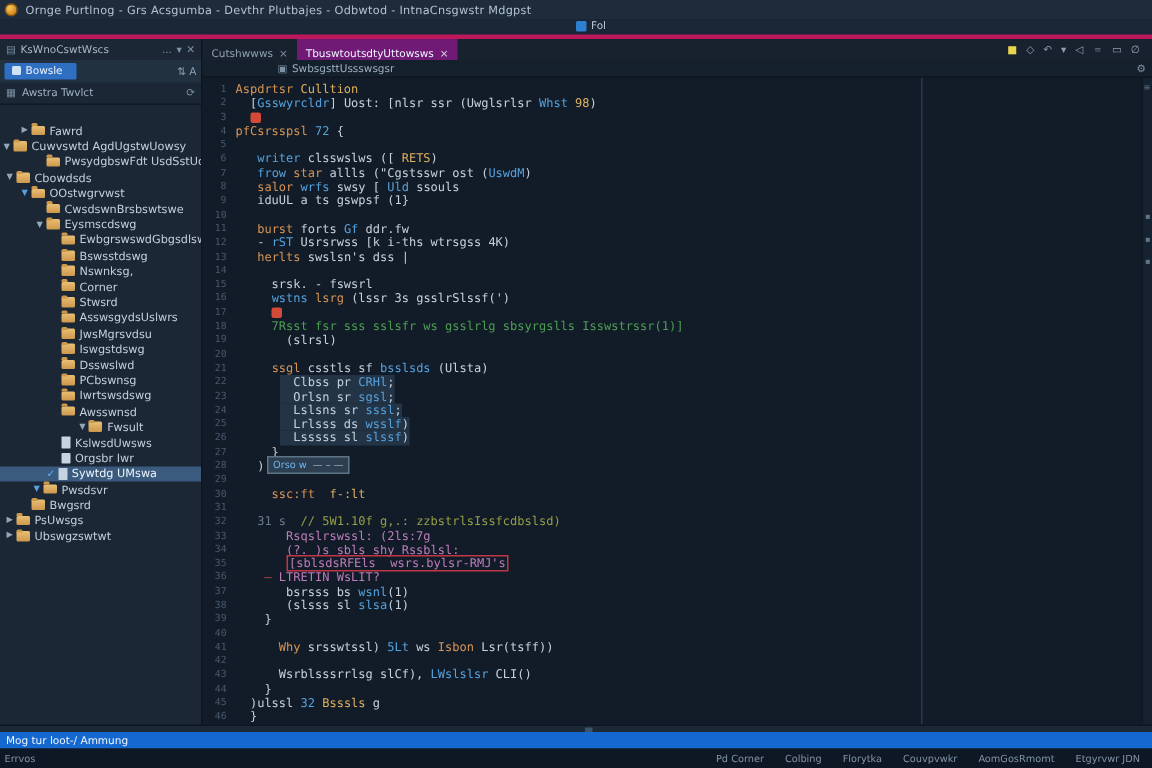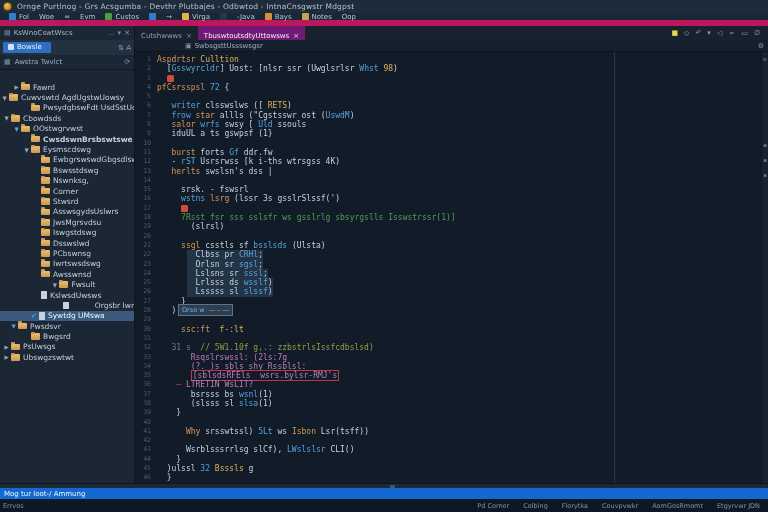--- a/index.html
+++ b/index.html
@@ -7,22 +7,22 @@
               font-family:"DejaVu Sans",sans-serif; }
   .window { width:768px; height:512px; display:flex; flex-direction:column; background:#15202c; }
 
   
   .titlebar { height:13px; background:#1d2b3b; display:flex; align-items:center; gap:5px; padding-left:3px; }
   .logo { width:9px; height:9px; border-radius:50%; flex:none;
           background:radial-gradient(circle at 35% 32%, #f5c65c, #d5891f 70%); border:1px solid #7d5312; }
   .title { font-size:7.5px; color:#b4c1d0; letter-spacing:.2px; white-space:nowrap; }
 
   
-  .toolbar { height:13px; background:#1a2736; border-bottom:6px solid #be185d;
-             display:flex; align-items:center; gap:10px; padding-left:9px; }
+  .toolbar { height:13px; background:#1a2736; border-bottom:3px solid #be185d;
+             display:flex; align-items:center; gap:10px; padding-left:20px;flex-direction:column; }
   .tb-item { display:flex; align-items:center; gap:3px; font-size:7px; color:#b9c6d2; white-space:nowrap; }
   .tb-ico { width:7px; height:7px; border-radius:1px; flex:none; }
 
   .main { flex:1; display:flex; min-height:0; }
 
   
   .sidebar { width:135px; flex:none; background:#1b2735; border-right:1px solid #0c141e;
              display:flex; flex-direction:column; }
   .sb-header { height:14px; display:flex; align-items:center; gap:3px; padding:0 4px;
                font-size:7px; color:#a9b7c5; }
@@ -188,21 +188,21 @@
           <div class="tree-row" style="padding-left: 2px;">
             <span class="arw">▼</span>
             <span class="fold"></span>
             <span>Cbowdsds</span>
           </div>
           <div class="tree-row" style="padding-left: 12px;">
             <span class="arw blue">▼</span>
             <span class="fold"></span>
             <span>OOstwgrvwst</span>
           </div>
-          <div class="tree-row" style="padding-left: 22px; font-weight: bold;">
+          <div class="tree-row" style="padding-left: 22px;">
             <span class="arw"></span>
             <span class="fold"></span>
             <span>CwsdswnBrsbswtswe</span>
           </div>
           <div class="tree-row" style="padding-left: 22px;">
             <span class="arw">▼</span>
             <span class="fold"></span>
             <span>Eysmscdswg</span>
           </div>
           <div class="tree-row" style="padding-left: 32px;">
@@ -268,37 +268,37 @@
           <div class="tree-row" style="padding-left: 12px; justify-content: center;">
             <span class="arw">▼</span>
             <span class="fold"></span>
             <span>Fwsult</span>
           </div>
           <div class="tree-row" style="padding-left: 32px;">
             <span class="arw"></span>
             <span class="file-ico"></span>
             <span>KslwsdUwsws</span>
           </div>
-          <div class="tree-row" style="padding-left: 32px; justify-content: space-between;">
+          <div class="tree-row" style="padding-left: 32px;">
             <span class="arw"></span>
             <span class="file-ico"></span>
             <span>Orgsbr Iwr</span>
           </div>
           <div class="tree-row sel" style="padding-left: 22px;">
             <span class="arw"></span>
             <span class="check-ico">✓</span>
             <span class="file-ico"></span>
             <span>Sywtdg UMswa</span>
           </div>
-          <div class="tree-row" style="padding-left: 9px;">
+          <div class="tree-row" style="padding-left: 20px;">
             <span class="arw blue">▼</span>
             <span class="fold"></span>
             <span>Pwsdsvr</span>
           </div>
-          <div class="tree-row" style="padding-left: 22px;">
+          <div class="tree-row" style="padding-left: 12px;">
             <span class="arw"></span>
             <span class="fold"></span>
             <span>Bwgsrd</span>
           </div>
           <div class="tree-row" style="padding-left: 2px;">
             <span class="arw">▶</span>
             <span class="fold"></span>
             <span>PsUwsgs</span>
           </div>
           <div class="tree-row" style="padding-left: 2px;">

